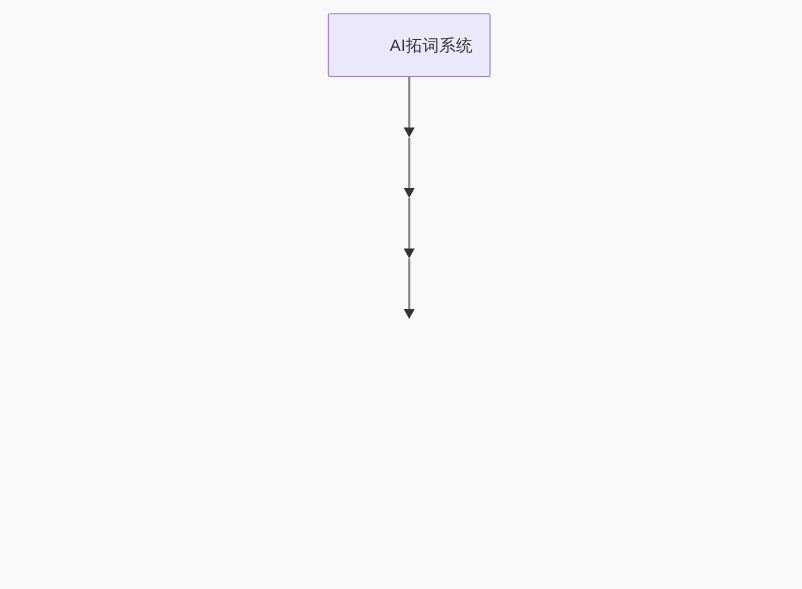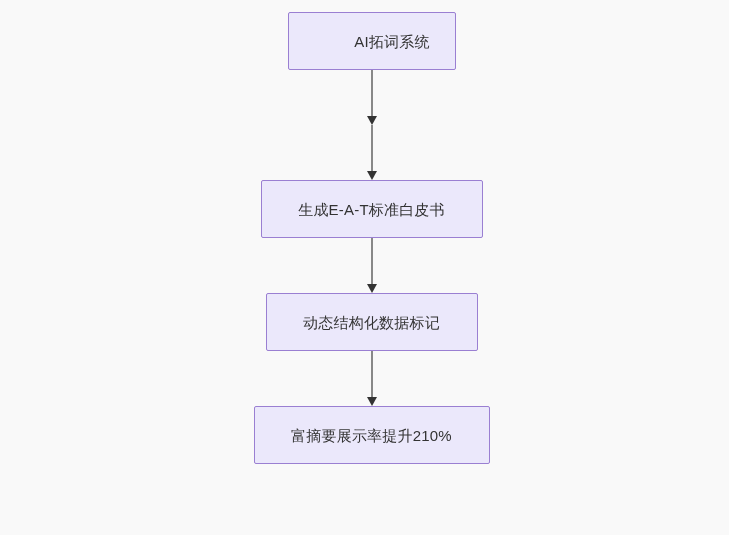--- a/index.html
+++ b/index.html
@@ -44,21 +44,21 @@
   }
 
   .node-label {
     font-size: 15px;
     color: #333333;
     line-height: 1;
     letter-spacing: 0.2px;
     white-space: nowrap;
   }
 
-  .node-1 { width: 168px; padding-left: 41px; }
+  .node-1 { width: 148px; padding-left: 41px; }
   .node-2 { width: 190px; }
   .node-3 { width: 222px; }
   .node-4 { width: 212px; }
   .node-5 { width: 236px; }
 
   .connector {
     position: relative;
     left: 7px;
     width: 14px;
     height: 55px;
@@ -97,36 +97,27 @@
       <div class="connector-line"></div>
       <div class="connector-arrow"></div>
     </div>
 
 
     <div class="connector">
       <div class="connector-line"></div>
       <div class="connector-arrow"></div>
     </div>
 
-    <div class="node node-3">
-      <span class="node-label">生成E-A-T标准白皮书</span>
-    </div>
 
     <div class="connector">
       <div class="connector-line"></div>
       <div class="connector-arrow"></div>
     </div>
 
-    <div class="node node-4">
-      <span class="node-label">动态结构化数据标记</span>
-    </div>
 
     <div class="connector">
       <div class="connector-line"></div>
       <div class="connector-arrow"></div>
     </div>
 
-    <div class="node node-5">
-      <span class="node-label">富摘要展示率提升210%</span>
-    </div>
 
   </div>
 </div>
 
 </body></html>

